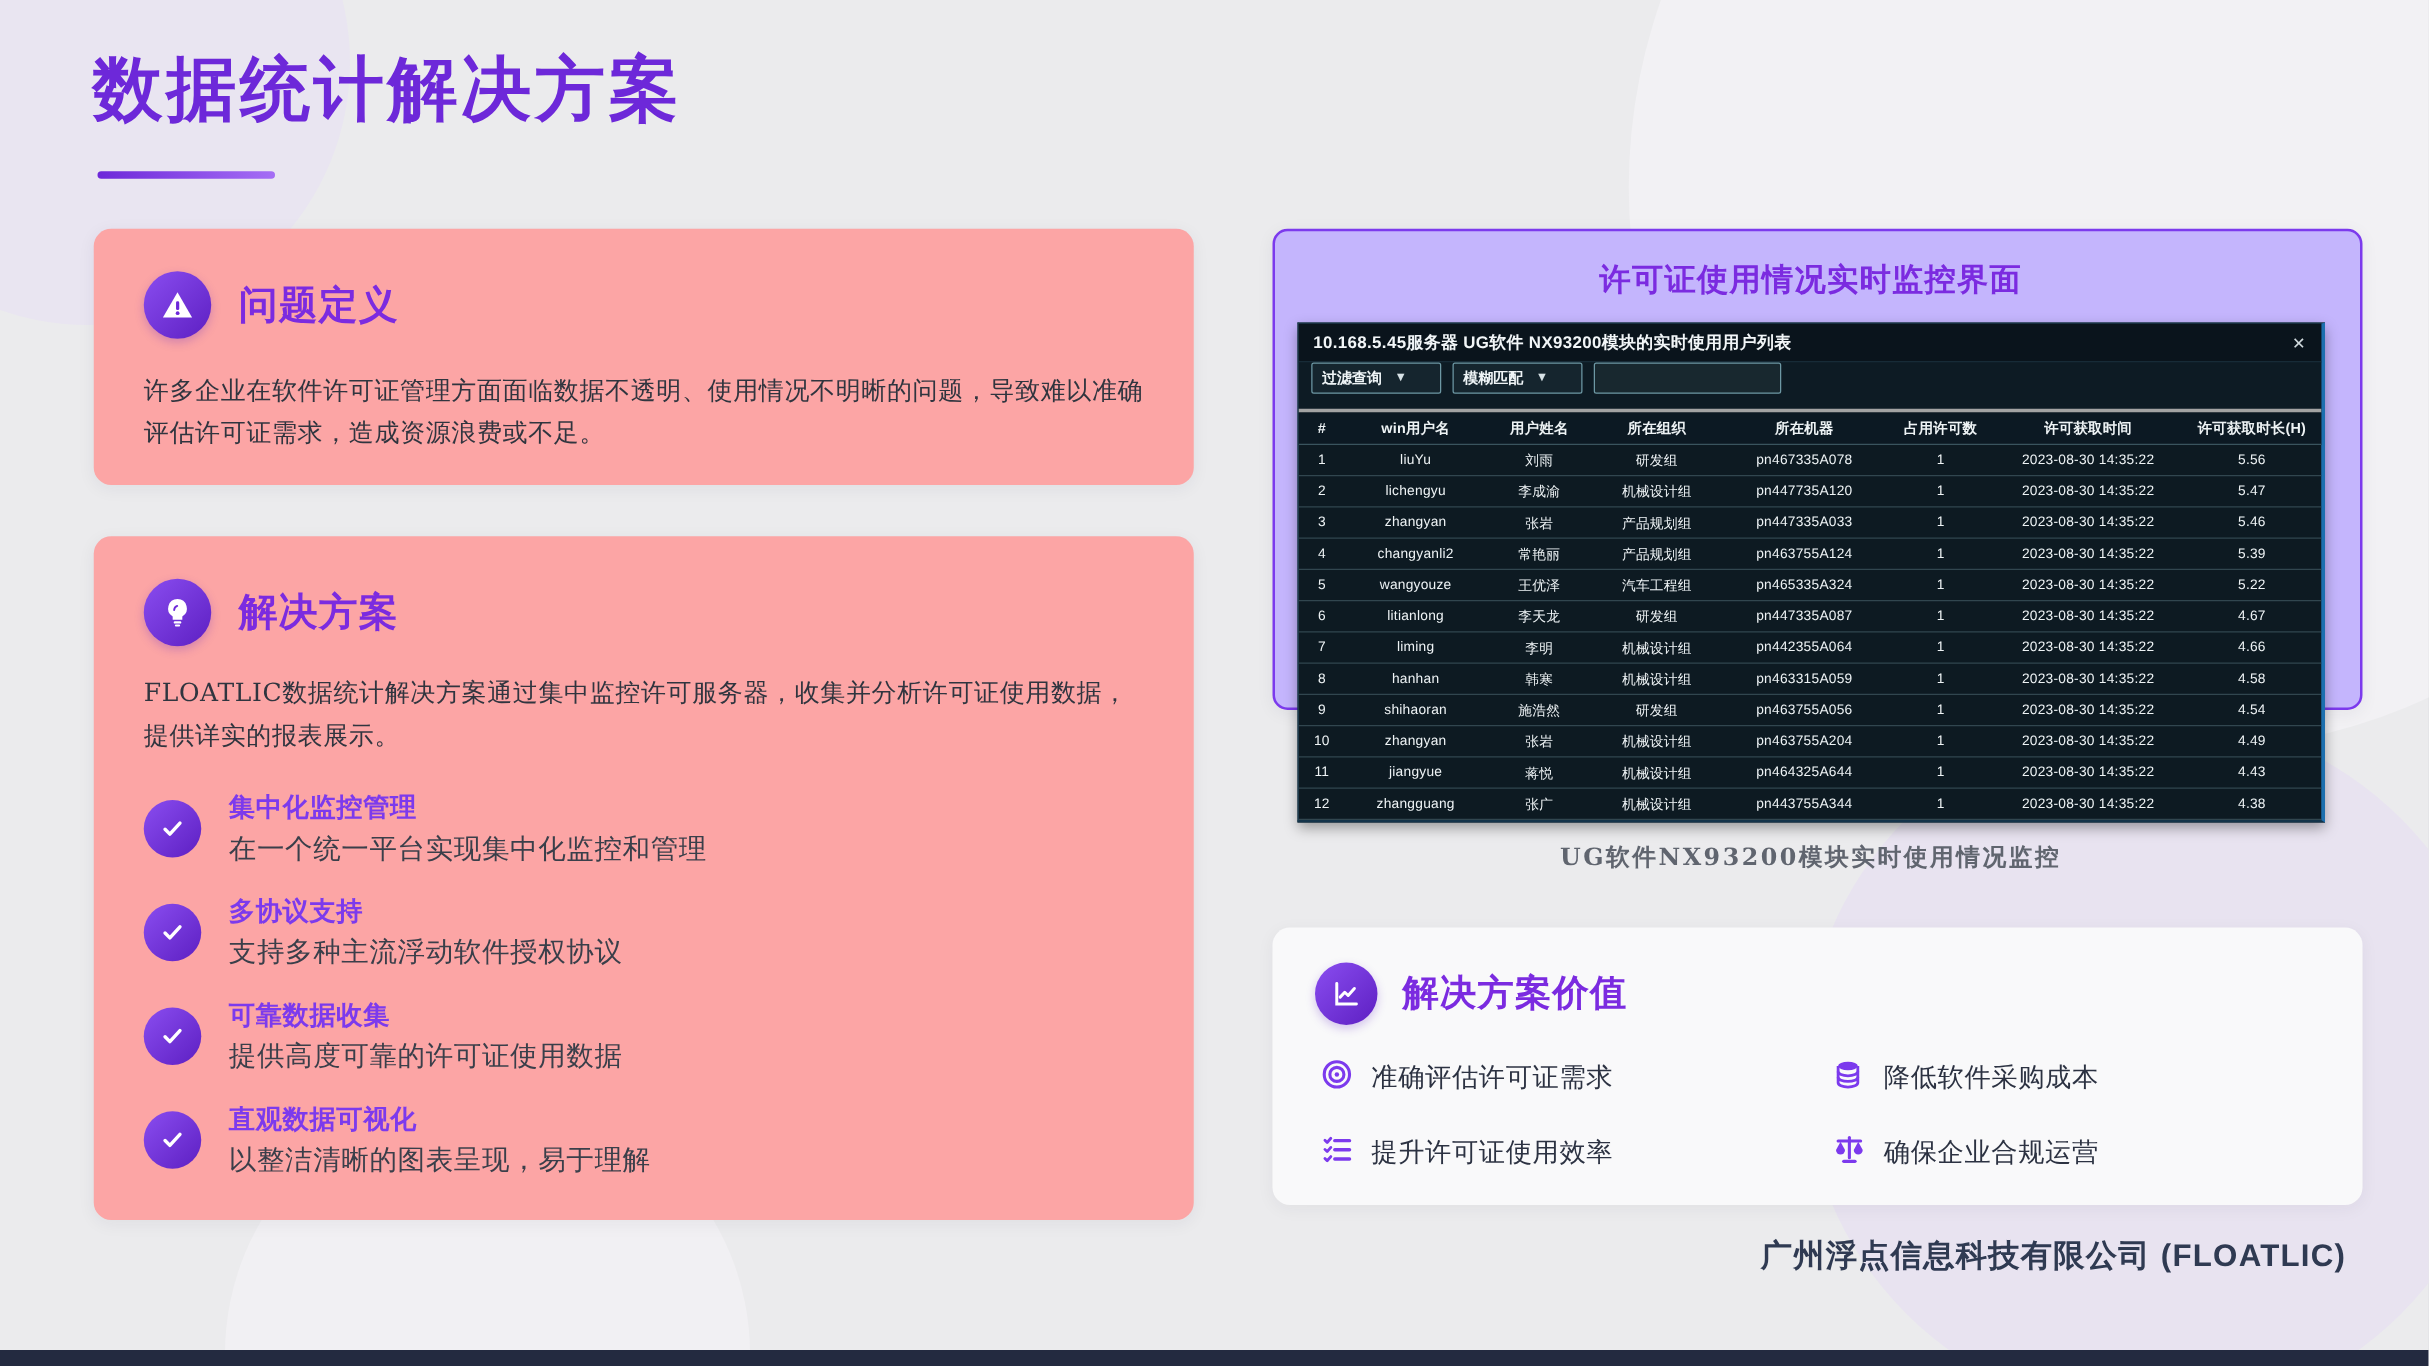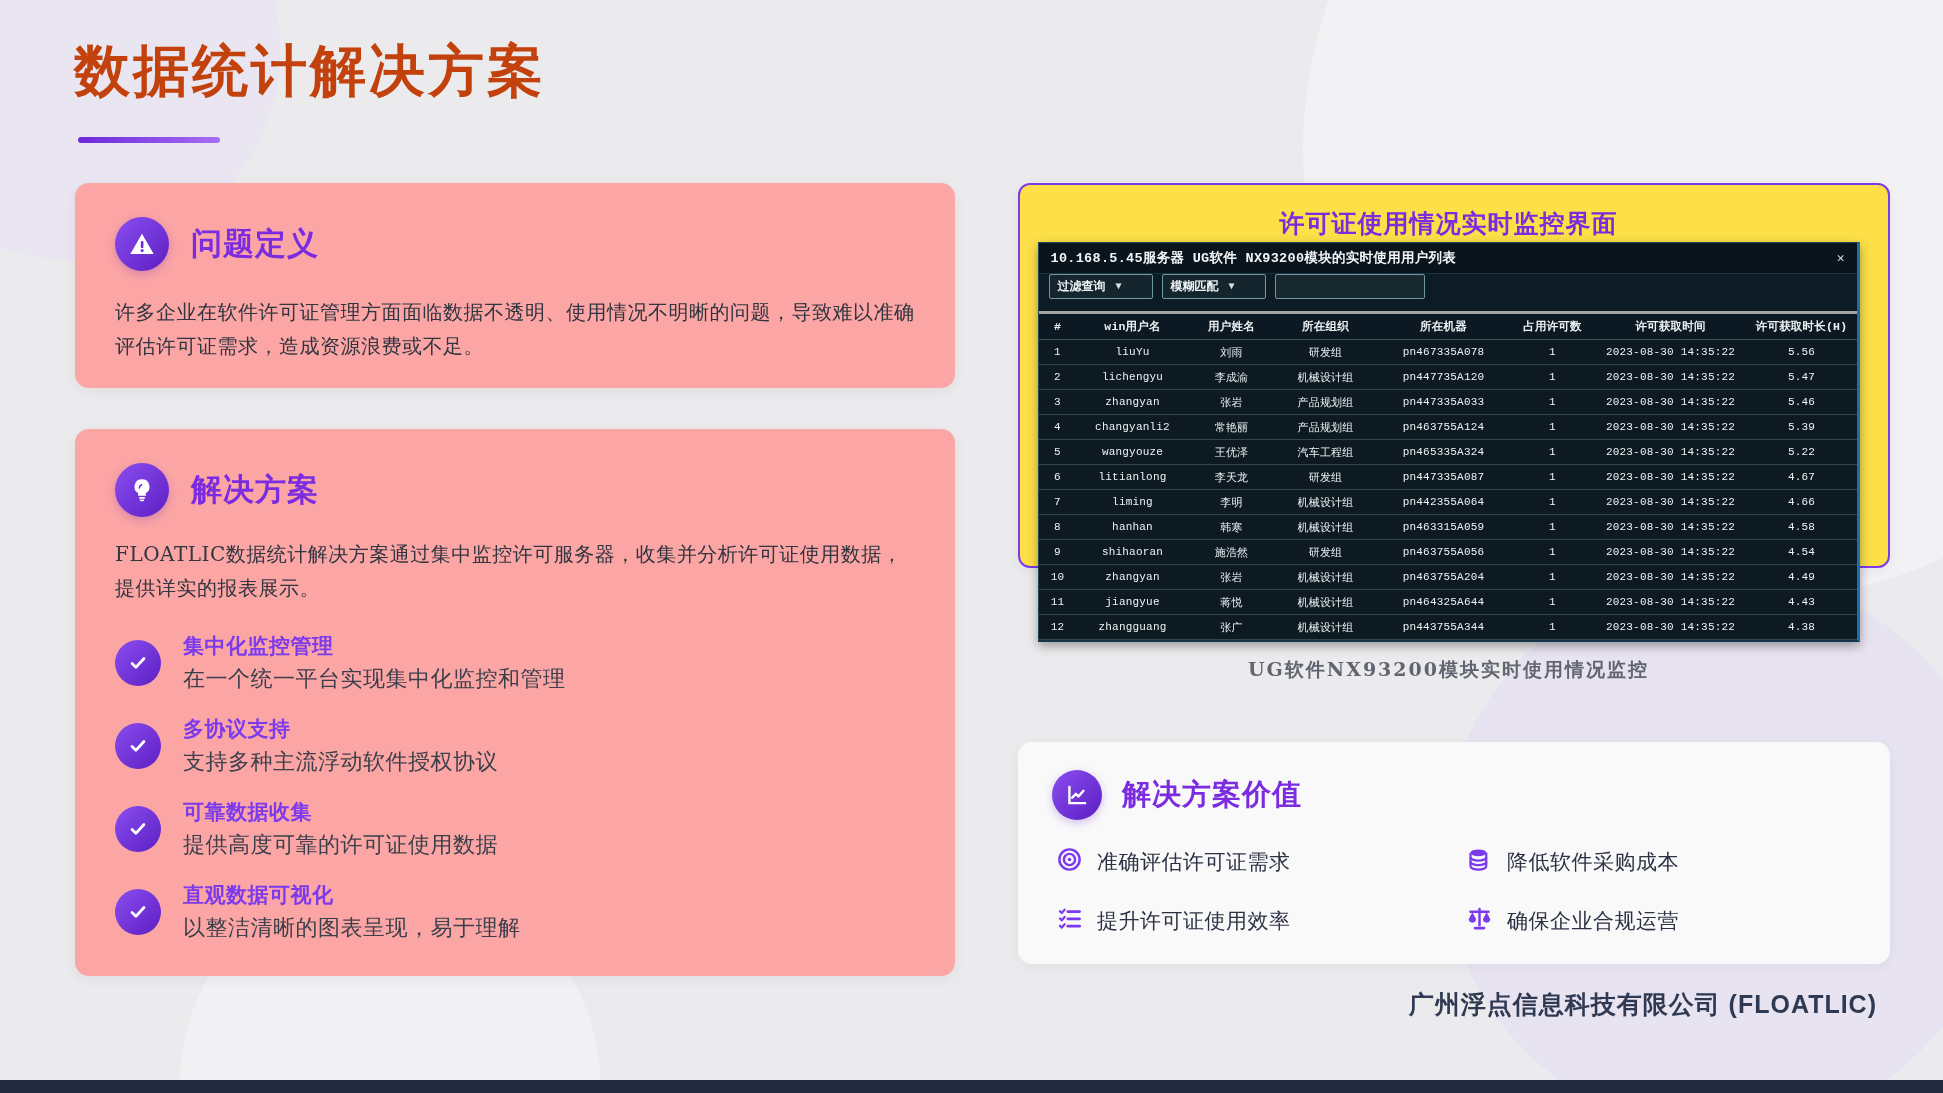--- a/index.html
+++ b/index.html
@@ -11,21 +11,21 @@
   
   .blob{position:absolute;border-radius:50%;pointer-events:none;}
   .blob-tl{left:-140px;top:-160px;width:420px;height:420px;background:#e9e5f1;}
   .blob-tr{right:-260px;top:-300px;width:900px;height:900px;background:#f2f1f4;}
   .blob-br{right:-60px;bottom:-40px;width:560px;height:560px;background:#e8e3f0;}
   .blob-bl{left:180px;bottom:-200px;width:420px;height:420px;background:#f1f0f3;}
 
   .page-title{
     position:absolute;left:74px;top:34px;
     font-family:"DejaVu Serif","Liberation Serif",serif;
-    font-size:56px;font-weight:700;color:#c2410c;letter-spacing:3px;
+    font-size:56px;font-weight:700;color:#6d28d9;letter-spacing:3px;
   }
   .title-underline{
     position:absolute;left:78px;top:137px;width:142px;height:6px;border-radius:3px;
     background:linear-gradient(90deg,#6d28d9,#a56ef5);
   }
 
   .card{
     position:absolute;background:#fca5a5;border-radius:14px;
     box-shadow:0 3px 14px rgba(40,40,60,.06);
   }
@@ -59,33 +59,32 @@
     font-size:21px;font-weight:700;color:#7c3aed;letter-spacing:.5px;
   }
   .feature-desc{
     margin-top:4px;font-family:"DejaVu Serif","Liberation Serif",serif;
     font-size:22px;color:#3a3f4a;letter-spacing:.5px;
   }
 
   
   .card-monitor{
     left:1018px;top:183px;width:872px;height:385px;box-sizing:border-box;
-    background:#fde047;border:2.5px solid #7c3aed;border-radius:12px;
+    background:#c4b5fd;border:2.5px solid #7c3aed;border-radius:12px;
     padding:22px 11px 0 0;
     box-shadow:0 3px 14px rgba(40,40,60,.06);
   }
   .monitor-title{
     text-align:center;font-family:"DejaVu Serif","Liberation Serif",serif;
     font-size:25px;font-weight:700;color:#7b2be0;letter-spacing:1px;
   }
   .app-window{
-    margin:2px auto 0 auto;width:818px;background:#0d1a22;
+    margin:18px auto 0 auto;width:818px;background:#0d1a22;
     border:1px solid #24465a;border-right:3px solid #1c6fae;border-bottom:2px solid #14344a;
     box-shadow:0 4px 10px rgba(0,0,0,.35);
-    font-family:Liberation Mono, monospace;
   }
   .win-titlebar{
     height:30px;display:flex;align-items:center;justify-content:space-between;
     padding:0 12px;background:#0a141c;border-bottom:1px solid #1d3340;
   }
   .win-title{color:#f2f6f8;font-size:13.5px;font-weight:700;letter-spacing:.3px;}
   .win-close{color:#cfd8dc;font-size:13px;cursor:default;}
   .win-toolbar{
     height:37px;display:flex;align-items:flex-start;gap:9px;padding:0 10px;
     background:#0d1b24;border-bottom:3px solid #a3a3a3;

